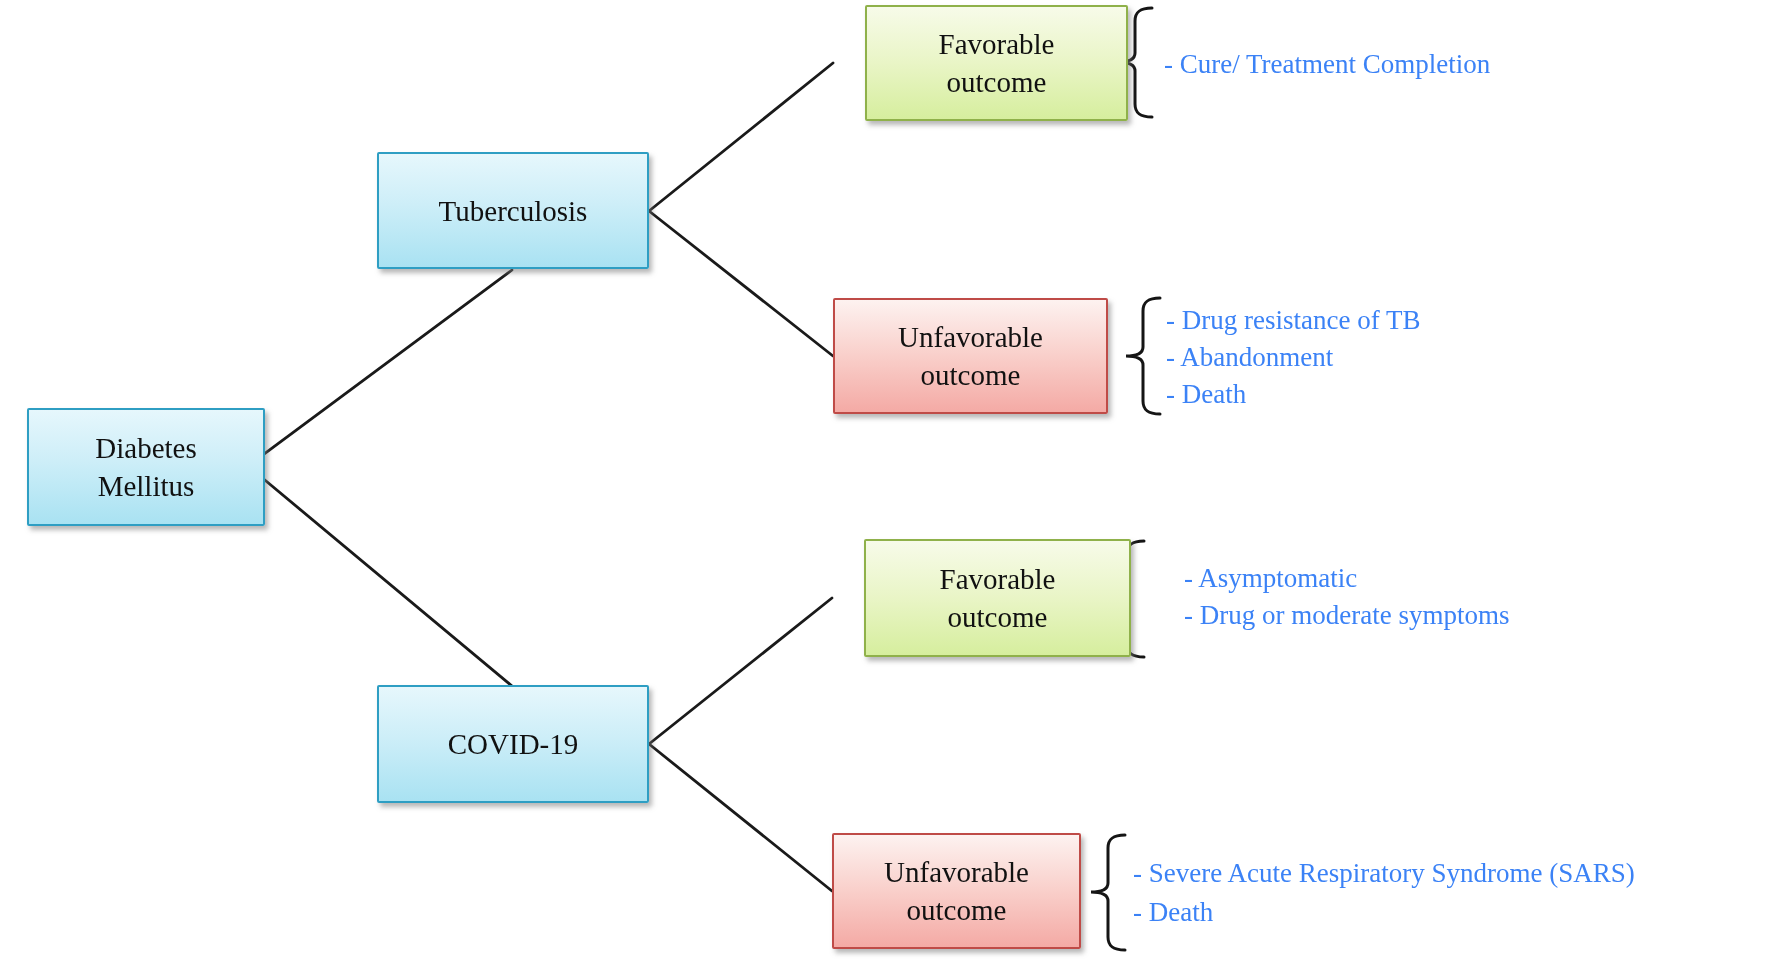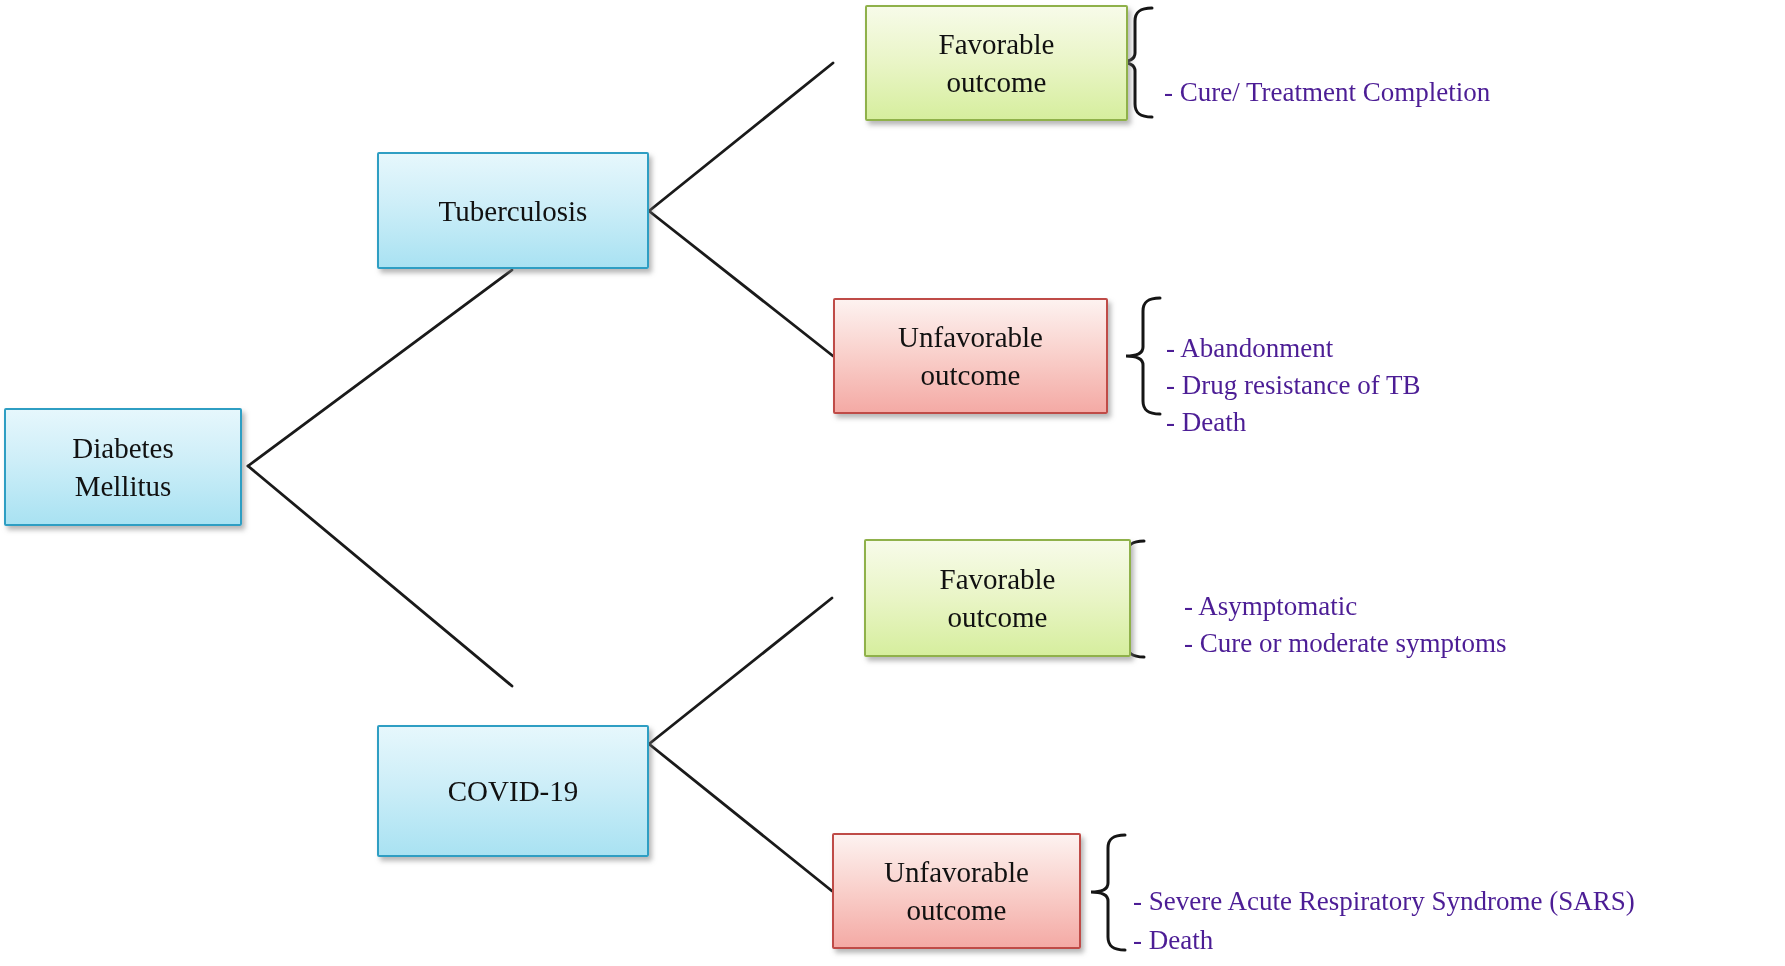--- a/index.html
+++ b/index.html
@@ -28,33 +28,32 @@
   .green{
     background:linear-gradient(180deg,#f7fbe9 0%,#e9f5c6 50%,#d6ee9e 100%);
     border:2.5px solid #8fb14a;
     margin-left:32px;
   }
   .red{
     background:linear-gradient(180deg,#fdf2f0 0%,#f9cfca 50%,#f4aaa5 100%);
     border:2.5px solid #bf4b47;
     justify-content:center;
   }
-  #dm    {left:4px;  top:408px; width:238px; height:118px;}
+  #dm    {left:27px;  top:408px; width:238px; height:118px;}
   #tb    {left:377px; top:152px; width:272px; height:117px;text-align:right;}
-  #covid {left:377px; top:725px; width:272px; height:132px;}
+  #covid {left:377px; top:685px; width:272px; height:118px;}
   #fav1  {left:833px; top:5px;   width:263px; height:116px;}
   #unfav1{left:833px; top:298px; width:275px; height:116px;}
   #fav2  {left:832px; top:539px; width:267px; height:118px;}
   #unfav2{left:832px; top:833px; width:249px; height:116px;}
 
   .list{
     position:absolute;
-    font-size:27px;line-height:37px;color:#4c1d95;
+    font-size:27px;line-height:37px;color:#3b82f6;
     white-space:nowrap;
-    margin-top:28px;
   }
   #list1{left:1164px; top:45px;  line-height:38px;}
   #list2{left:1166px; top:302px;}
   #list3{left:1184px; top:560px;}
   #list4{left:1133px; top:854px; line-height:39px;}
 </style>
 </head>
 <body>
 
 <div class="canvas">
@@ -107,28 +106,28 @@
   <div id="unfav2" class="node red">
     <span class="lbl">Unfavorable
 outcome</span>
   </div>
 
   <div id="list1" class="list">
     <div>- Cure/ Treatment Completion</div>
   </div>
 
   <div id="list2" class="list">
+    <div>- Drug resistance of TB</div>
     <div>- Abandonment</div>
-    <div>- Drug resistance of TB</div>
     <div>- Death</div>
   </div>
 
   <div id="list3" class="list">
     <div>- Asymptomatic</div>
-    <div>- Cure or moderate symptoms</div>
+    <div>- Drug or moderate symptoms</div>
   </div>
 
   <div id="list4" class="list">
     <div>- Severe Acute Respiratory Syndrome (SARS)</div>
     <div>- Death</div>
   </div>
 
 </div>
 
 </body></html>

